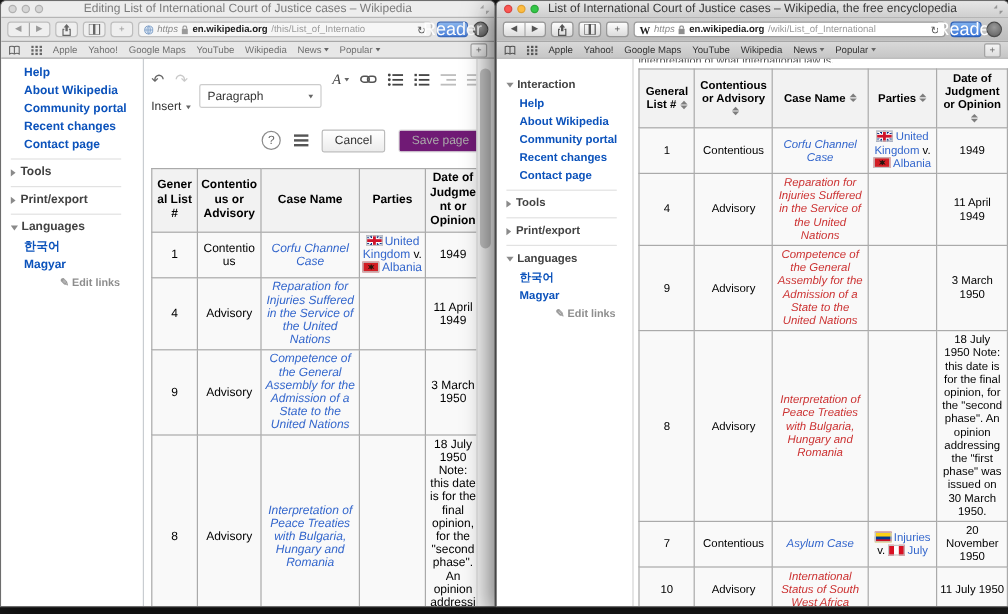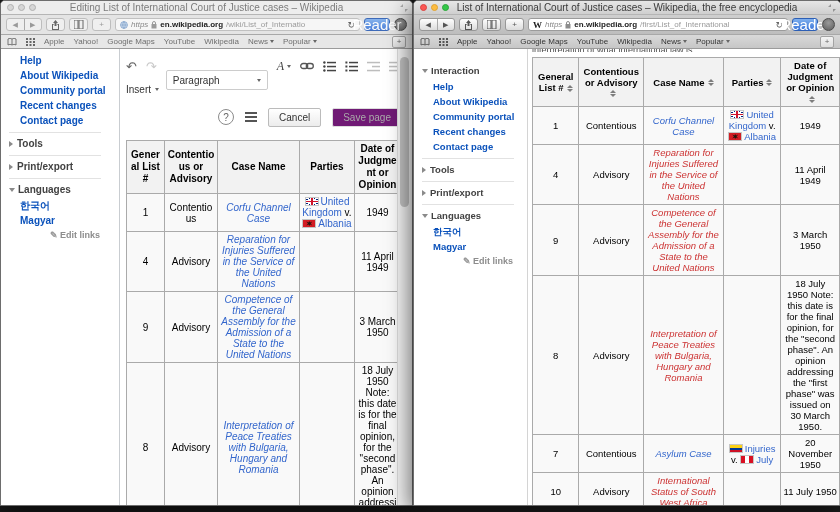--- a/index.html
+++ b/index.html
@@ -178,21 +178,21 @@
         <svg width="8" height="8" viewBox="0 0 8 8">
             <circle cx="4" cy="4" r="3.4" fill="#dce8f6" stroke="#7a9cc6" stroke-width=".8"></circle>
             <path d="M.6 4 H7.4 M4 .6 V7.4 M4 .6 C2 2 2 6 4 7.4 M4 .6 C6 2 6 6 4 7.4" stroke="#7a9cc6" stroke-width=".6" fill="none"></path>
           </svg>
         <span class="url-https">https</span>
         <svg width="6" height="8" viewBox="0 0 6 8">
             <rect x="0.5" y="3" width="5" height="4.5" fill="#9a9a9a"></rect>
             <path d="M1.5 3 V2 a1.5 1.5 0 0 1 3 0 V3" fill="none" stroke="#9a9a9a" stroke-width="1"></path>
           </svg>
         <span class="url-host">en.wikipedia.org</span>
-        <span class="url-path">/wiki/List_of_Internatio</span>
+        <span class="url-path">/this/List_of_Internatio</span>
         <span class="reload">↻</span>
       </div>
       <div class="reader-btn">Reader</div>
       <div class="circle-btn"></div>
     </div>
     <div class="bookmarksbar">
       <svg width="10" height="8" viewBox="0 0 10 8">
           <path d="M1 1 C2.5 0 4 .5 5 1 C6 .5 7.5 0 9 1 V7 C7.5 6 6 6.5 5 7 C4 6.5 2.5 6 1 7 Z" fill="none" stroke="#666" stroke-width=".9"></path>
           <path d="M5 1 V7" stroke="#666" stroke-width=".9"></path>
         </svg>
@@ -429,21 +429,21 @@
       </div>
       <div class="tb-btn sq">+</div>
       <div class="urlfield">
         <span style="font-family:'Liberation Serif',serif;font-weight:bold;color:#222;font-size:9px;">W</span>
         <span class="url-https">https</span>
         <svg width="6" height="8" viewBox="0 0 6 8">
             <rect x="0.5" y="3" width="5" height="4.5" fill="#8d8d8d"></rect>
             <path d="M1.5 3 V2 a1.5 1.5 0 0 1 3 0 V3" fill="none" stroke="#8d8d8d" stroke-width="1"></path>
           </svg>
         <span class="url-host">en.wikipedia.org</span>
-        <span class="url-path">/first/List_of_International</span>
+        <span class="url-path">/wiki/List_of_International</span>
         <span class="reload">↻</span>
       </div>
       <div class="reader-btn">Reader</div>
       <div class="circle-btn"></div>
     </div>
     <div class="bookmarksbar">
       <svg width="10" height="8" viewBox="0 0 10 8">
           <path d="M1 1 C2.5 0 4 .5 5 1 C6 .5 7.5 0 9 1 V7 C7.5 6 6 6.5 5 7 C4 6.5 2.5 6 1 7 Z" fill="none" stroke="#555" stroke-width=".9"></path>
           <path d="M5 1 V7" stroke="#555" stroke-width=".9"></path>
         </svg>

